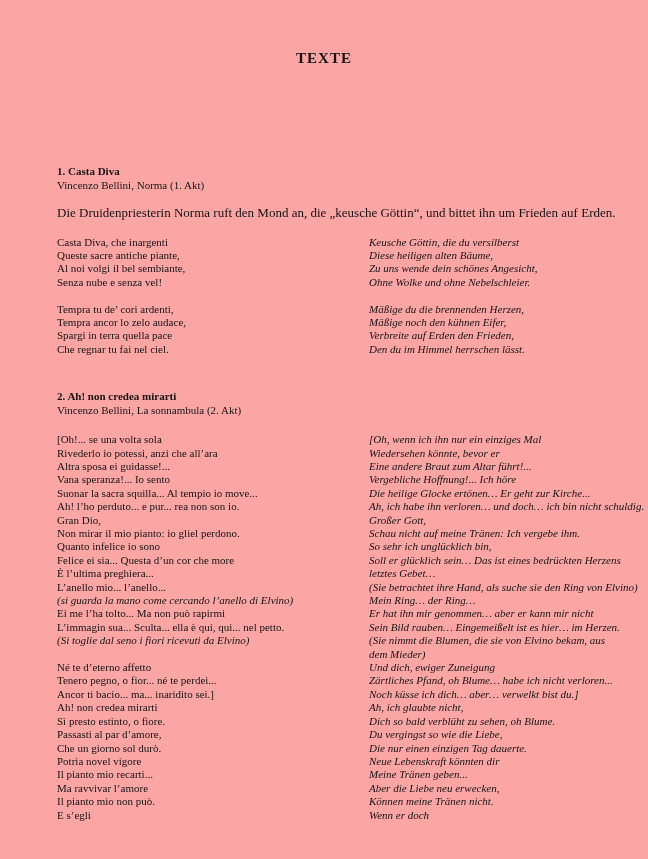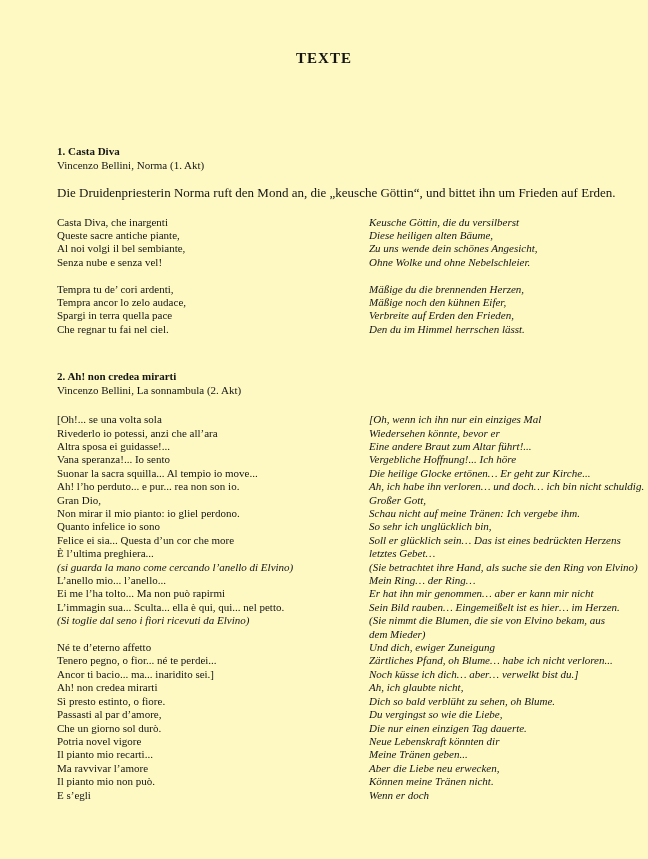--- a/index.html
+++ b/index.html
@@ -1,38 +1,38 @@
 <!DOCTYPE html>
 <html><head>
 <meta charset="utf-8">
 <style>
   html,body{margin:0;padding:0;background:#ffffff;}
   .page{
     position:relative;
     width:648px;
     height:859px;
-    background:#fef9c3;
+    background:#fca5a5;
     font-family:"Liberation Serif", serif;
     color:#141414;
     overflow:hidden;
     box-sizing:border-box;
   }
   .title{
     margin:0;
     padding-top:50px;
     text-align:center;
     font-size:15px;
     font-weight:bold;
     letter-spacing:1px;
   }
   .section{
     padding-left:57px;
     padding-right:20px;
   }
-  .section-1{margin-top:78px;}
+  .section-1{margin-top:98px;}
   .section-2{margin-top:34px;}
   .section-head{font-size:11px;line-height:13.5px;}
   .section-heading{font-weight:bold;}
   .composer-line{font-weight:normal;}
   .work-title{}
   .intro{
     margin-top:14px;
     font-size:13px;
     line-height:13.5px;
     max-width:585px;
@@ -99,22 +99,22 @@
           <div class="line">Rivederlo io potessi, anzi che all’ara</div>
           <div class="line">Altra sposa ei guidasse!...</div>
           <div class="line">Vana speranza!... Io sento</div>
           <div class="line">Suonar la sacra squilla... Al tempio io move...</div>
           <div class="line">Ah! l’ho perduto... e pur... rea non son io.</div>
           <div class="line">Gran Dio,</div>
           <div class="line">Non mirar il mio pianto: io gliel perdono.</div>
           <div class="line">Quanto infelice io sono</div>
           <div class="line">Felice ei sia... Questa d’un cor che more</div>
           <div class="line">È l’ultima preghiera...</div>
+          <div class="line">L’anello mio... l’anello...</div>
           <div class="line stage">(si guarda la mano come cercando l’anello di Elvino)</div>
-          <div class="line">L’anello mio... l’anello...</div>
           <div class="line">Ei me l’ha tolto... Ma non può rapirmi</div>
           <div class="line">L’immagin sua... Sculta... ella è qui, qui... nel petto.</div>
           <div class="line stage">(Si toglie dal seno i fiori ricevuti da Elvino)</div>
           <div class="line">&nbsp;</div>
           <div class="line">Né te d’eterno affetto</div>
           <div class="line">Tenero pegno, o fior... né te perdei...</div>
           <div class="line">Ancor ti bacio... ma... inaridito sei.]</div>
           <div class="line">Ah! non credea mirarti</div>
           <div class="line">Sì presto estinto, o fiore.</div>
           <div class="line">Passasti al par d’amore,</div>

